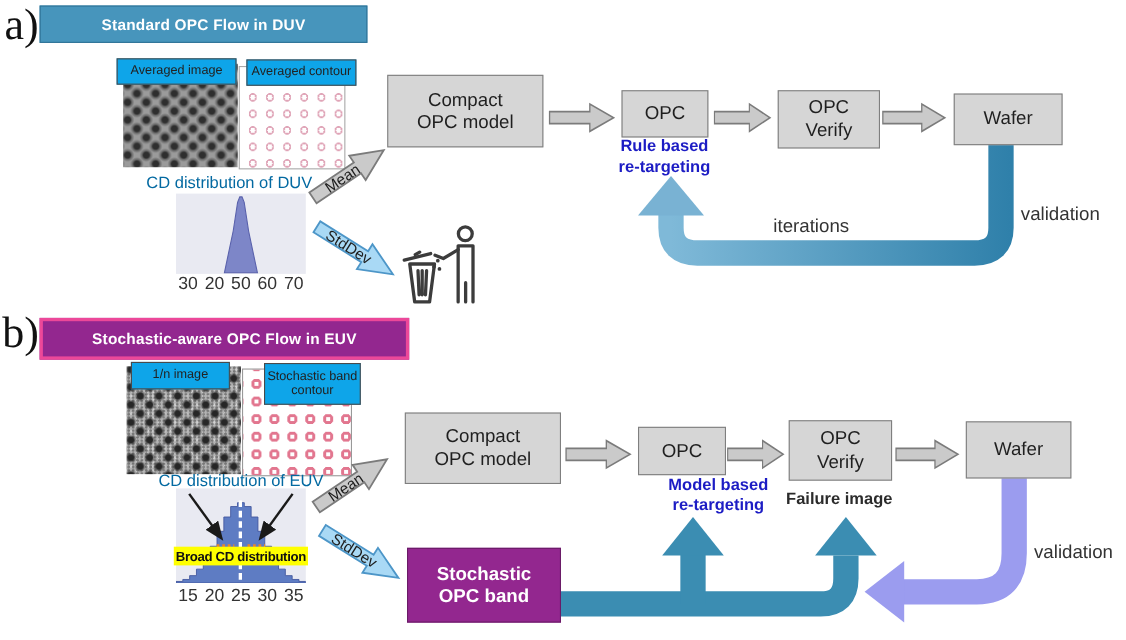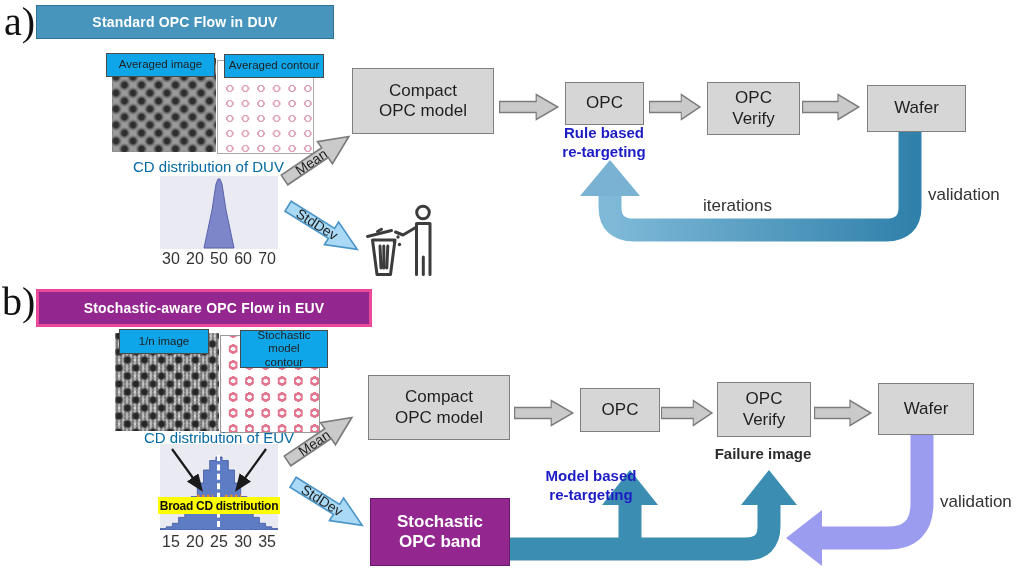--- a/index.html
+++ b/index.html
@@ -172,21 +172,21 @@
   <div class="abs fbox" style="left:867px;top:85px;width:97px;height:45px;">Wafer</div>
   <div class="abs flowlabel" style="left:703px;top:196px;">iterations</div>
   <div class="abs flowlabel" style="left:928px;top:185px;">validation</div>
 
   <div class="abs seclabel" style="left:2px;top:278px;">b)</div>
   <div class="abs hdr hdr-euv" style="left:36px;top:289px;width:330px;height:32px;">Stochastic-aware OPC Flow in EUV</div>
 
   <div class="abs panel img-noisy" style="left:115px;top:333px;width:104px;height:98px;"></div>
   <div class="abs plabel" style="left:119px;top:329px;width:88px;height:23px;">1/n image</div>
   <div class="abs panel contour-b" style="left:220px;top:335px;width:98px;height:96px;"></div>
-  <div class="abs plabel ml" style="left:240px;top:330px;width:86px;height:36px;">Stochastic model
+  <div class="abs plabel ml" style="left:240px;top:330px;width:86px;height:36px;">Stochastic band
 contour</div>
 
   <div class="abs dist-title" style="left:144px;top:429px;">CD distribution of EUV</div>
   <div class="abs plot" style="left:160px;top:444px;width:118px;height:86px;">
     <svg class="plotsvg" viewBox="0 0 118 86" preserveAspectRatio="none">
       <path d="M0,86 L0,84.6 L6.2,84.6 L6.2,82.8 L12.4,82.8 L12.4,79.3 L18.6,79.3 L18.6,73.4 L24.8,73.4 L24.8,64.5 L31.1,64.5 L31.1,52.6 L37.3,52.6 L37.3,39 L43.5,39 L43.5,26 L49.7,26 L49.7,16.5 L55.9,16.5 L55.9,13 L62.1,13 L62.1,16.5 L68.3,16.5 L68.3,26 L74.5,26 L74.5,39 L80.7,39 L80.7,52.6 L86.9,52.6 L86.9,64.5 L93.2,64.5 L93.2,73.4 L99.4,73.4 L99.4,79.3 L105.6,79.3 L105.6,82.8 L111.8,82.8 L111.8,84.6 L118,84.6 L118,86 Z" fill="#5E7CC3" stroke="#42569E" stroke-width="0.8"></path>
       <line x1="37" y1="52" x2="53" y2="52" stroke="#E8862A" stroke-width="2.4" stroke-dasharray="2.5,2.5"></line>
       <line x1="65" y1="52" x2="81" y2="52" stroke="#E8862A" stroke-width="2.4" stroke-dasharray="2.5,2.5"></line>
     </svg>
     <div class="abs dashline" style="left:57px;top:11px;height:72px;"></div>
@@ -223,21 +223,21 @@
   </div>
 
   <div class="abs fbox ml" style="left:368px;top:375px;width:140px;height:63px;">Compact
 OPC model</div>
   <div class="abs barrow gray" style="left:514px;top:399px;width:60px;height:28px;">
     <svg viewBox="0 0 100 36" preserveAspectRatio="none">
         <polygon points="1,11 62,11 62,2 98,18 62,34 62,25 1,25"></polygon>
       </svg>
   </div>
   <div class="abs fbox" style="left:580px;top:388px;width:78px;height:42px;">OPC</div>
-  <div class="abs bluetxt" style="left:530px;top:432px;width:122px;margin-top:35px;">Model based
+  <div class="abs bluetxt" style="left:592px;top:432px;width:122px;">Model based
 re-targeting</div>
   <div class="abs barrow gray" style="left:661px;top:399px;width:52px;height:28px;">
     <svg viewBox="0 0 100 36" preserveAspectRatio="none">
         <polygon points="1,11 62,11 62,2 98,18 62,34 62,25 1,25"></polygon>
       </svg>
   </div>
   <div class="abs fbox ml" style="left:717px;top:382px;width:92px;height:53px;">OPC
 Verify</div>
   <div class="abs blacktxt" style="left:705px;top:445px;width:116px;">Failure image</div>
   <div class="abs barrow gray" style="left:814px;top:399px;width:58px;height:28px;">

